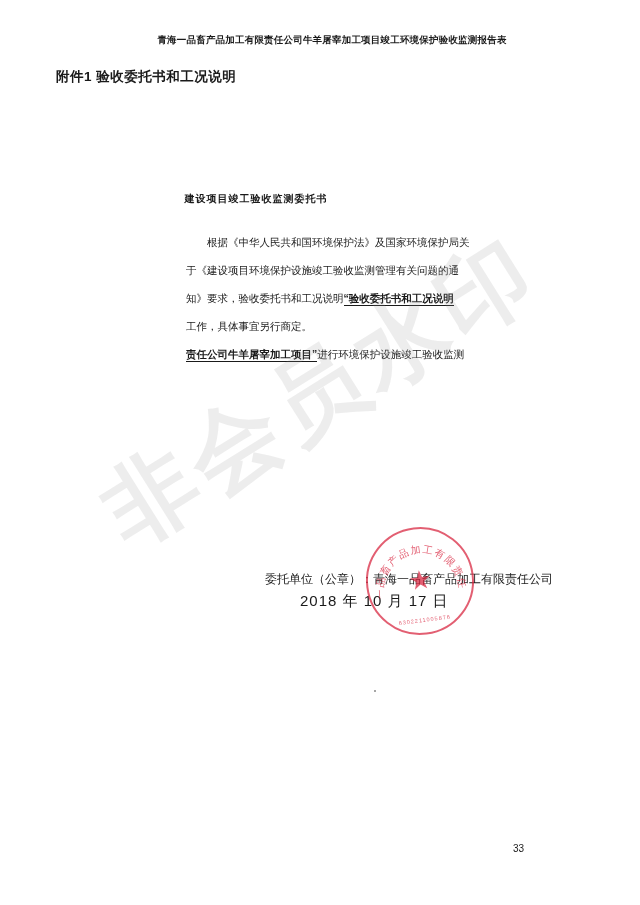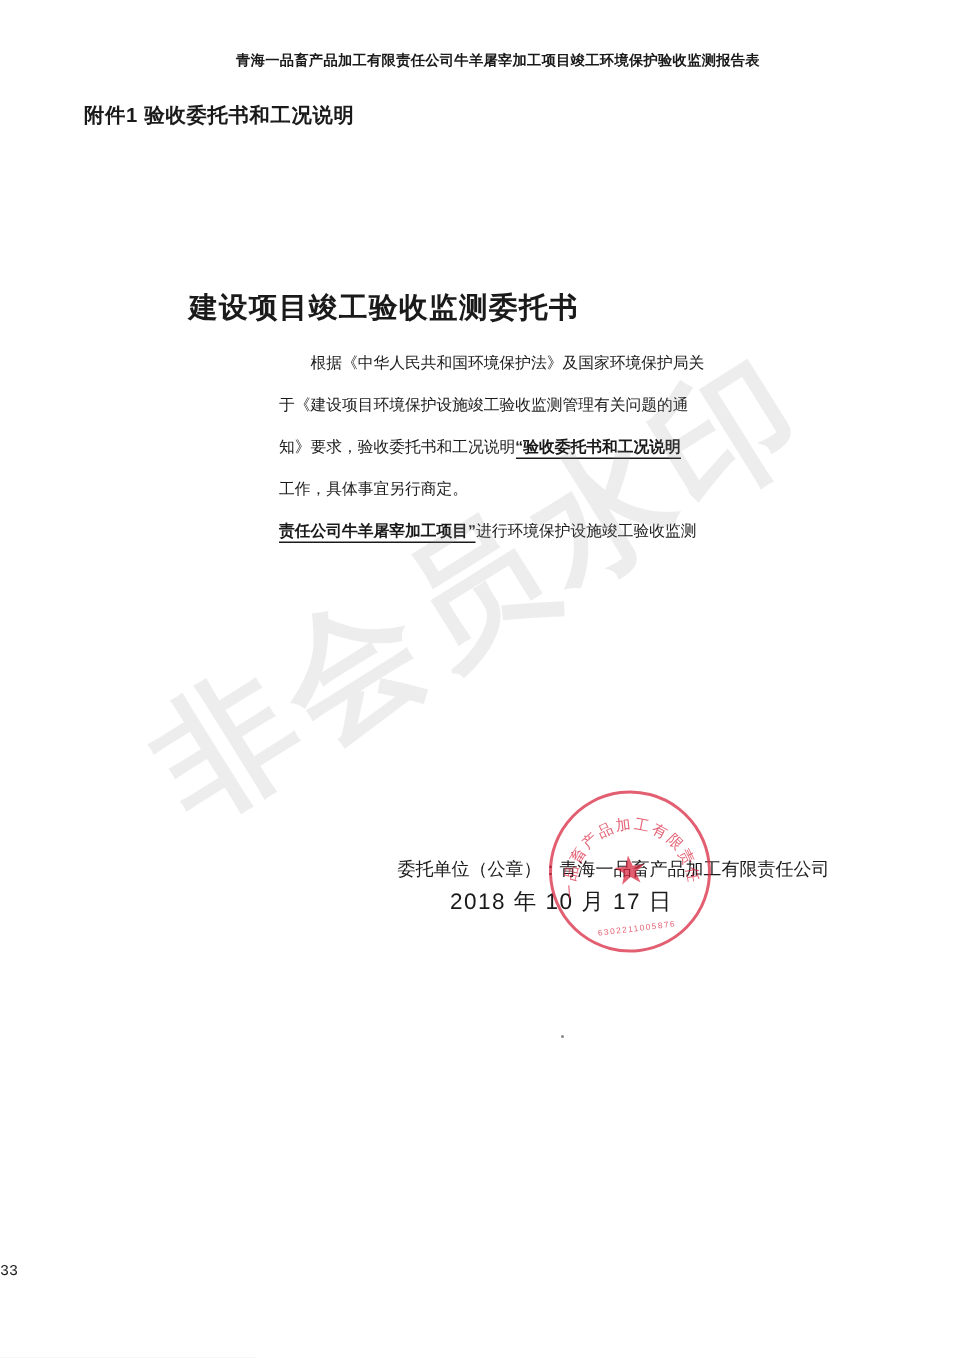--- a/index.html
+++ b/index.html
@@ -40,21 +40,21 @@
     font-weight: bold;
     letter-spacing: 0.5px;
   }
 
   .doc-title {
     position: absolute;
     top: 192px;
     left: 0;
     width: 512px;
     text-align: center;
-    font-size: 19px;
+    font-size: 10px;
     font-family: Liberation Sans, sans-serif;
     font-weight: bold;
     letter-spacing: 1px;
   }
 
   .body-block {
     position: absolute;
     top: 228px;
     left: 186px;
     width: 300px;
@@ -162,23 +162,23 @@
     height: 2px;
     background: #888;
     border-radius: 50%;
   }
 
   .page-number {
     position: absolute;
     top: 843px;
     left: 0;
     width: 524px;
-    text-align: left;
+    text-align: right;
     font-size: 10px;
-    font-family: Liberation Mono, monospace;
+    font-family: Liberation Sans, sans-serif;
     color: #1a1a1a;
   }
 </style>
 </head>
 <body>
 
 <div class="page">
 
   <div class="header-line">青海一品畜产品加工有限责任公司牛羊屠宰加工项目竣工环境保护验收监测报告表</div>
 

